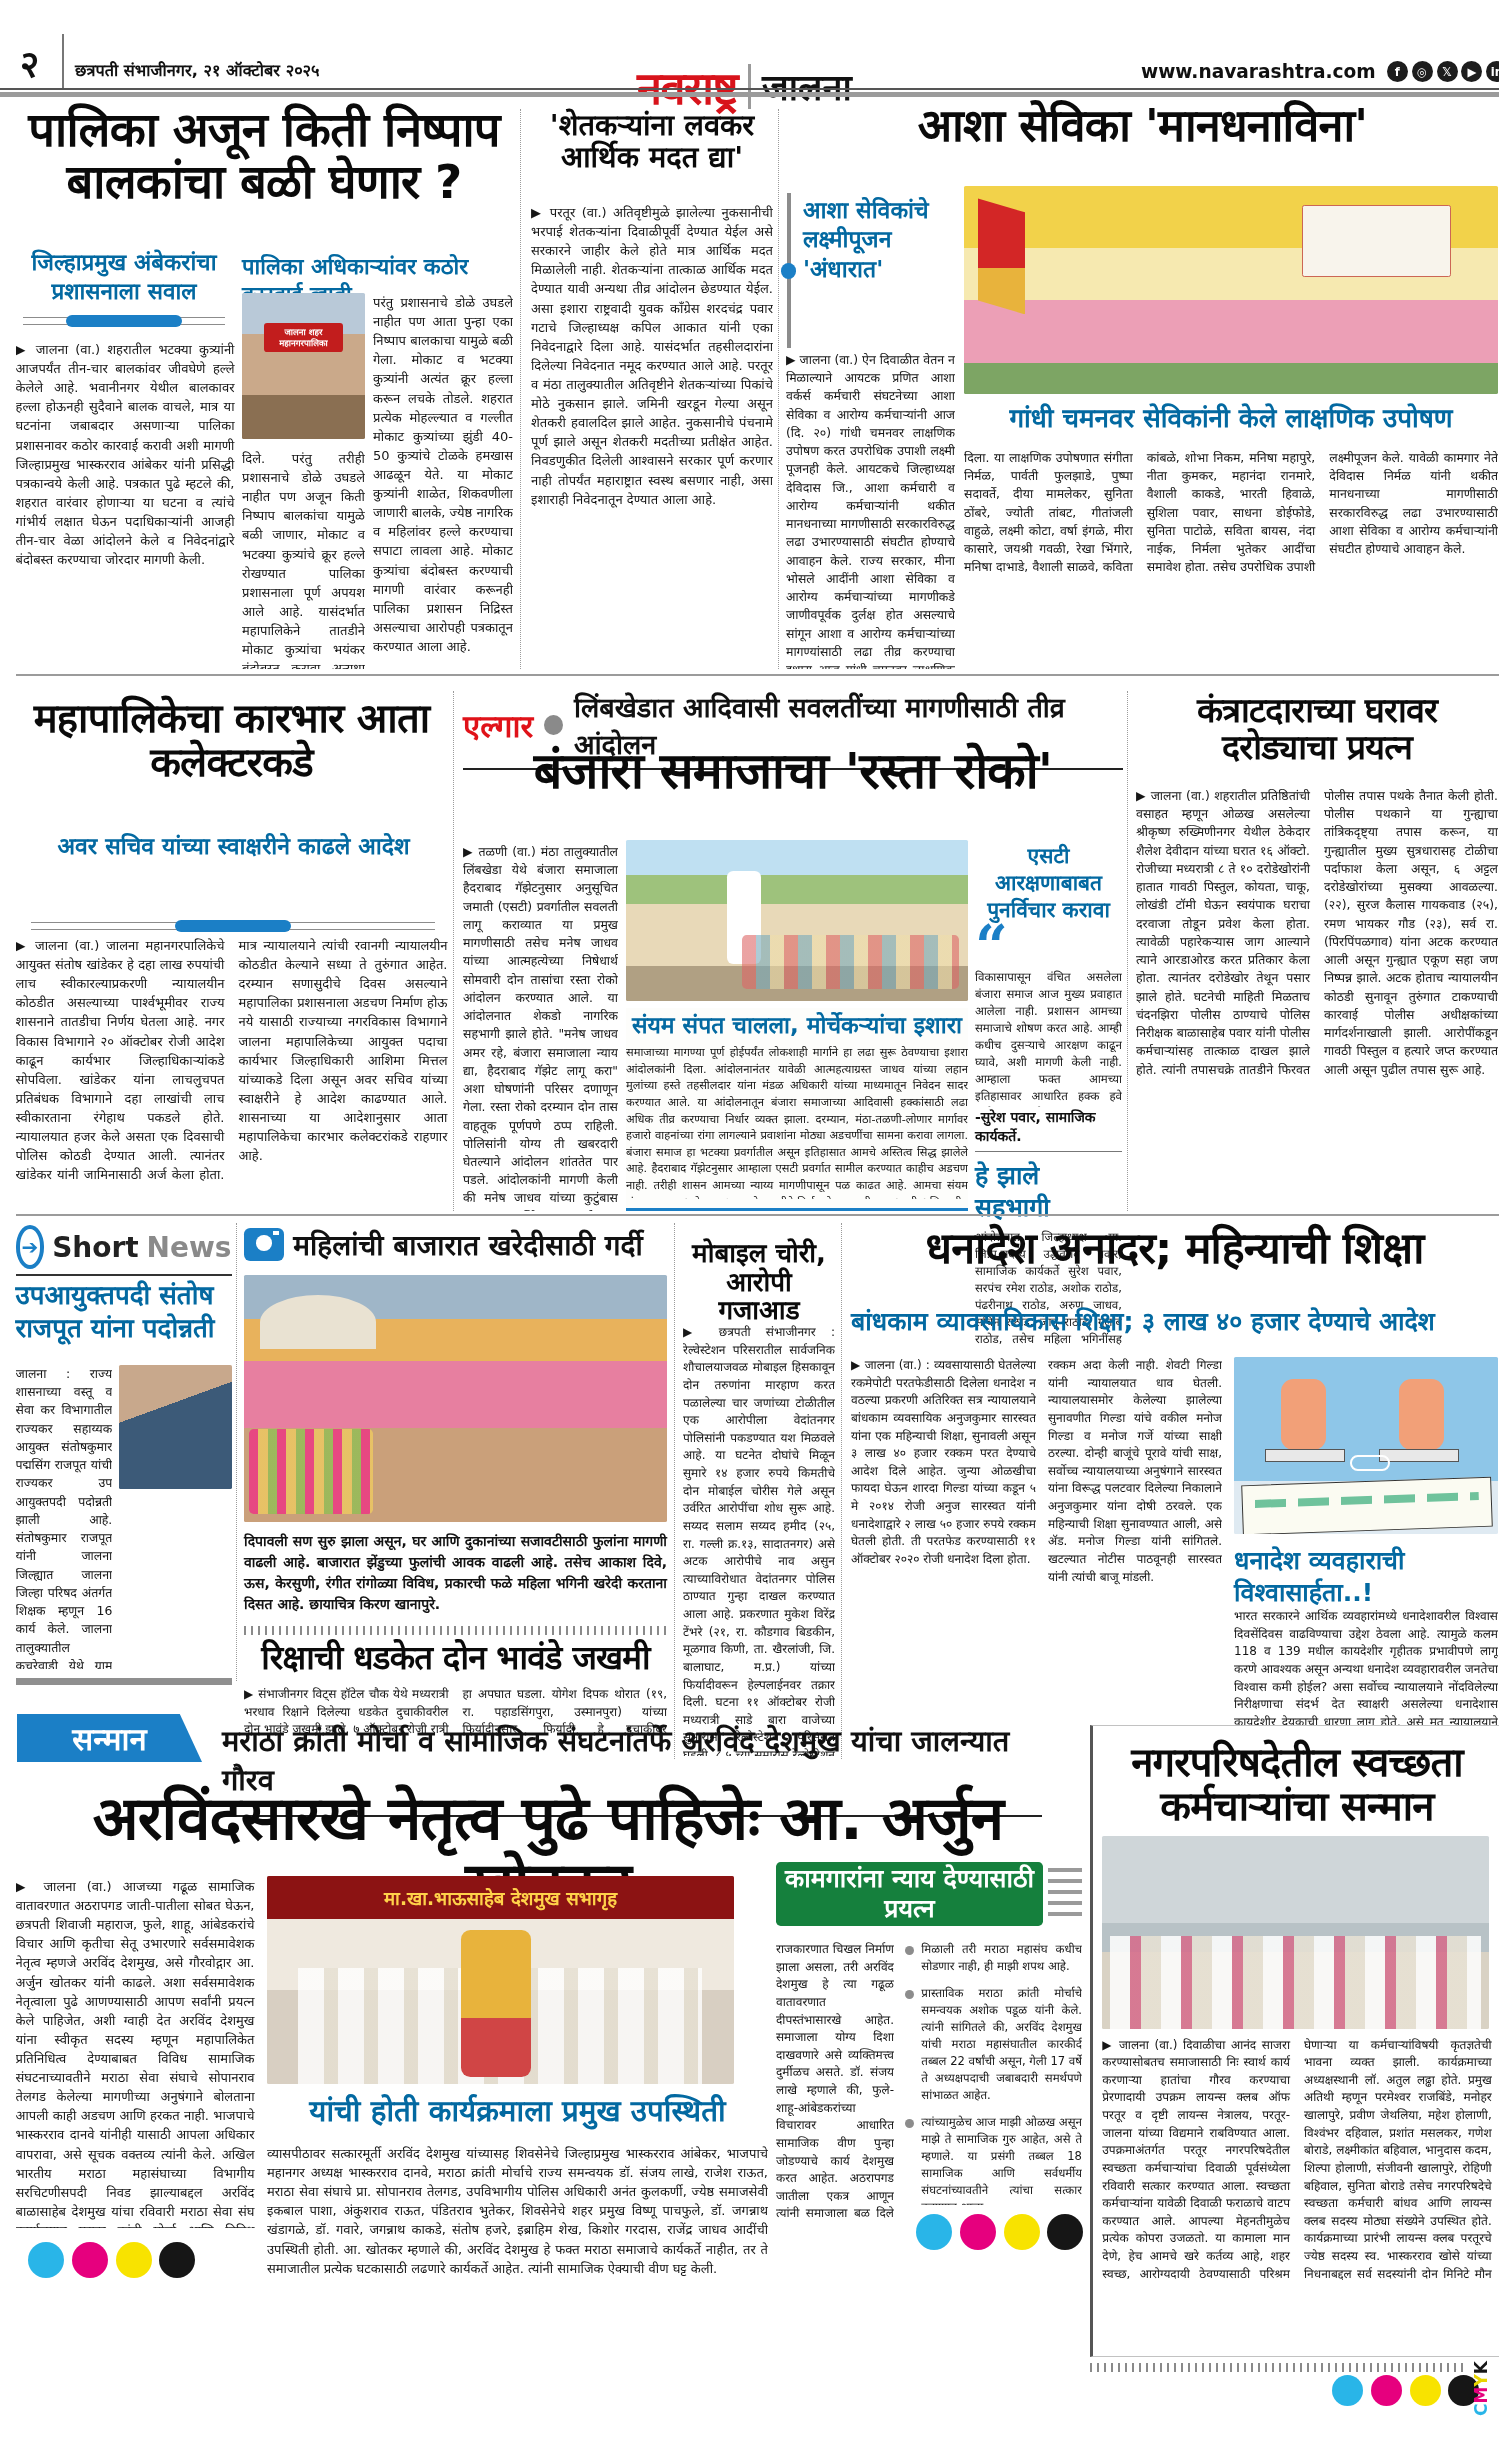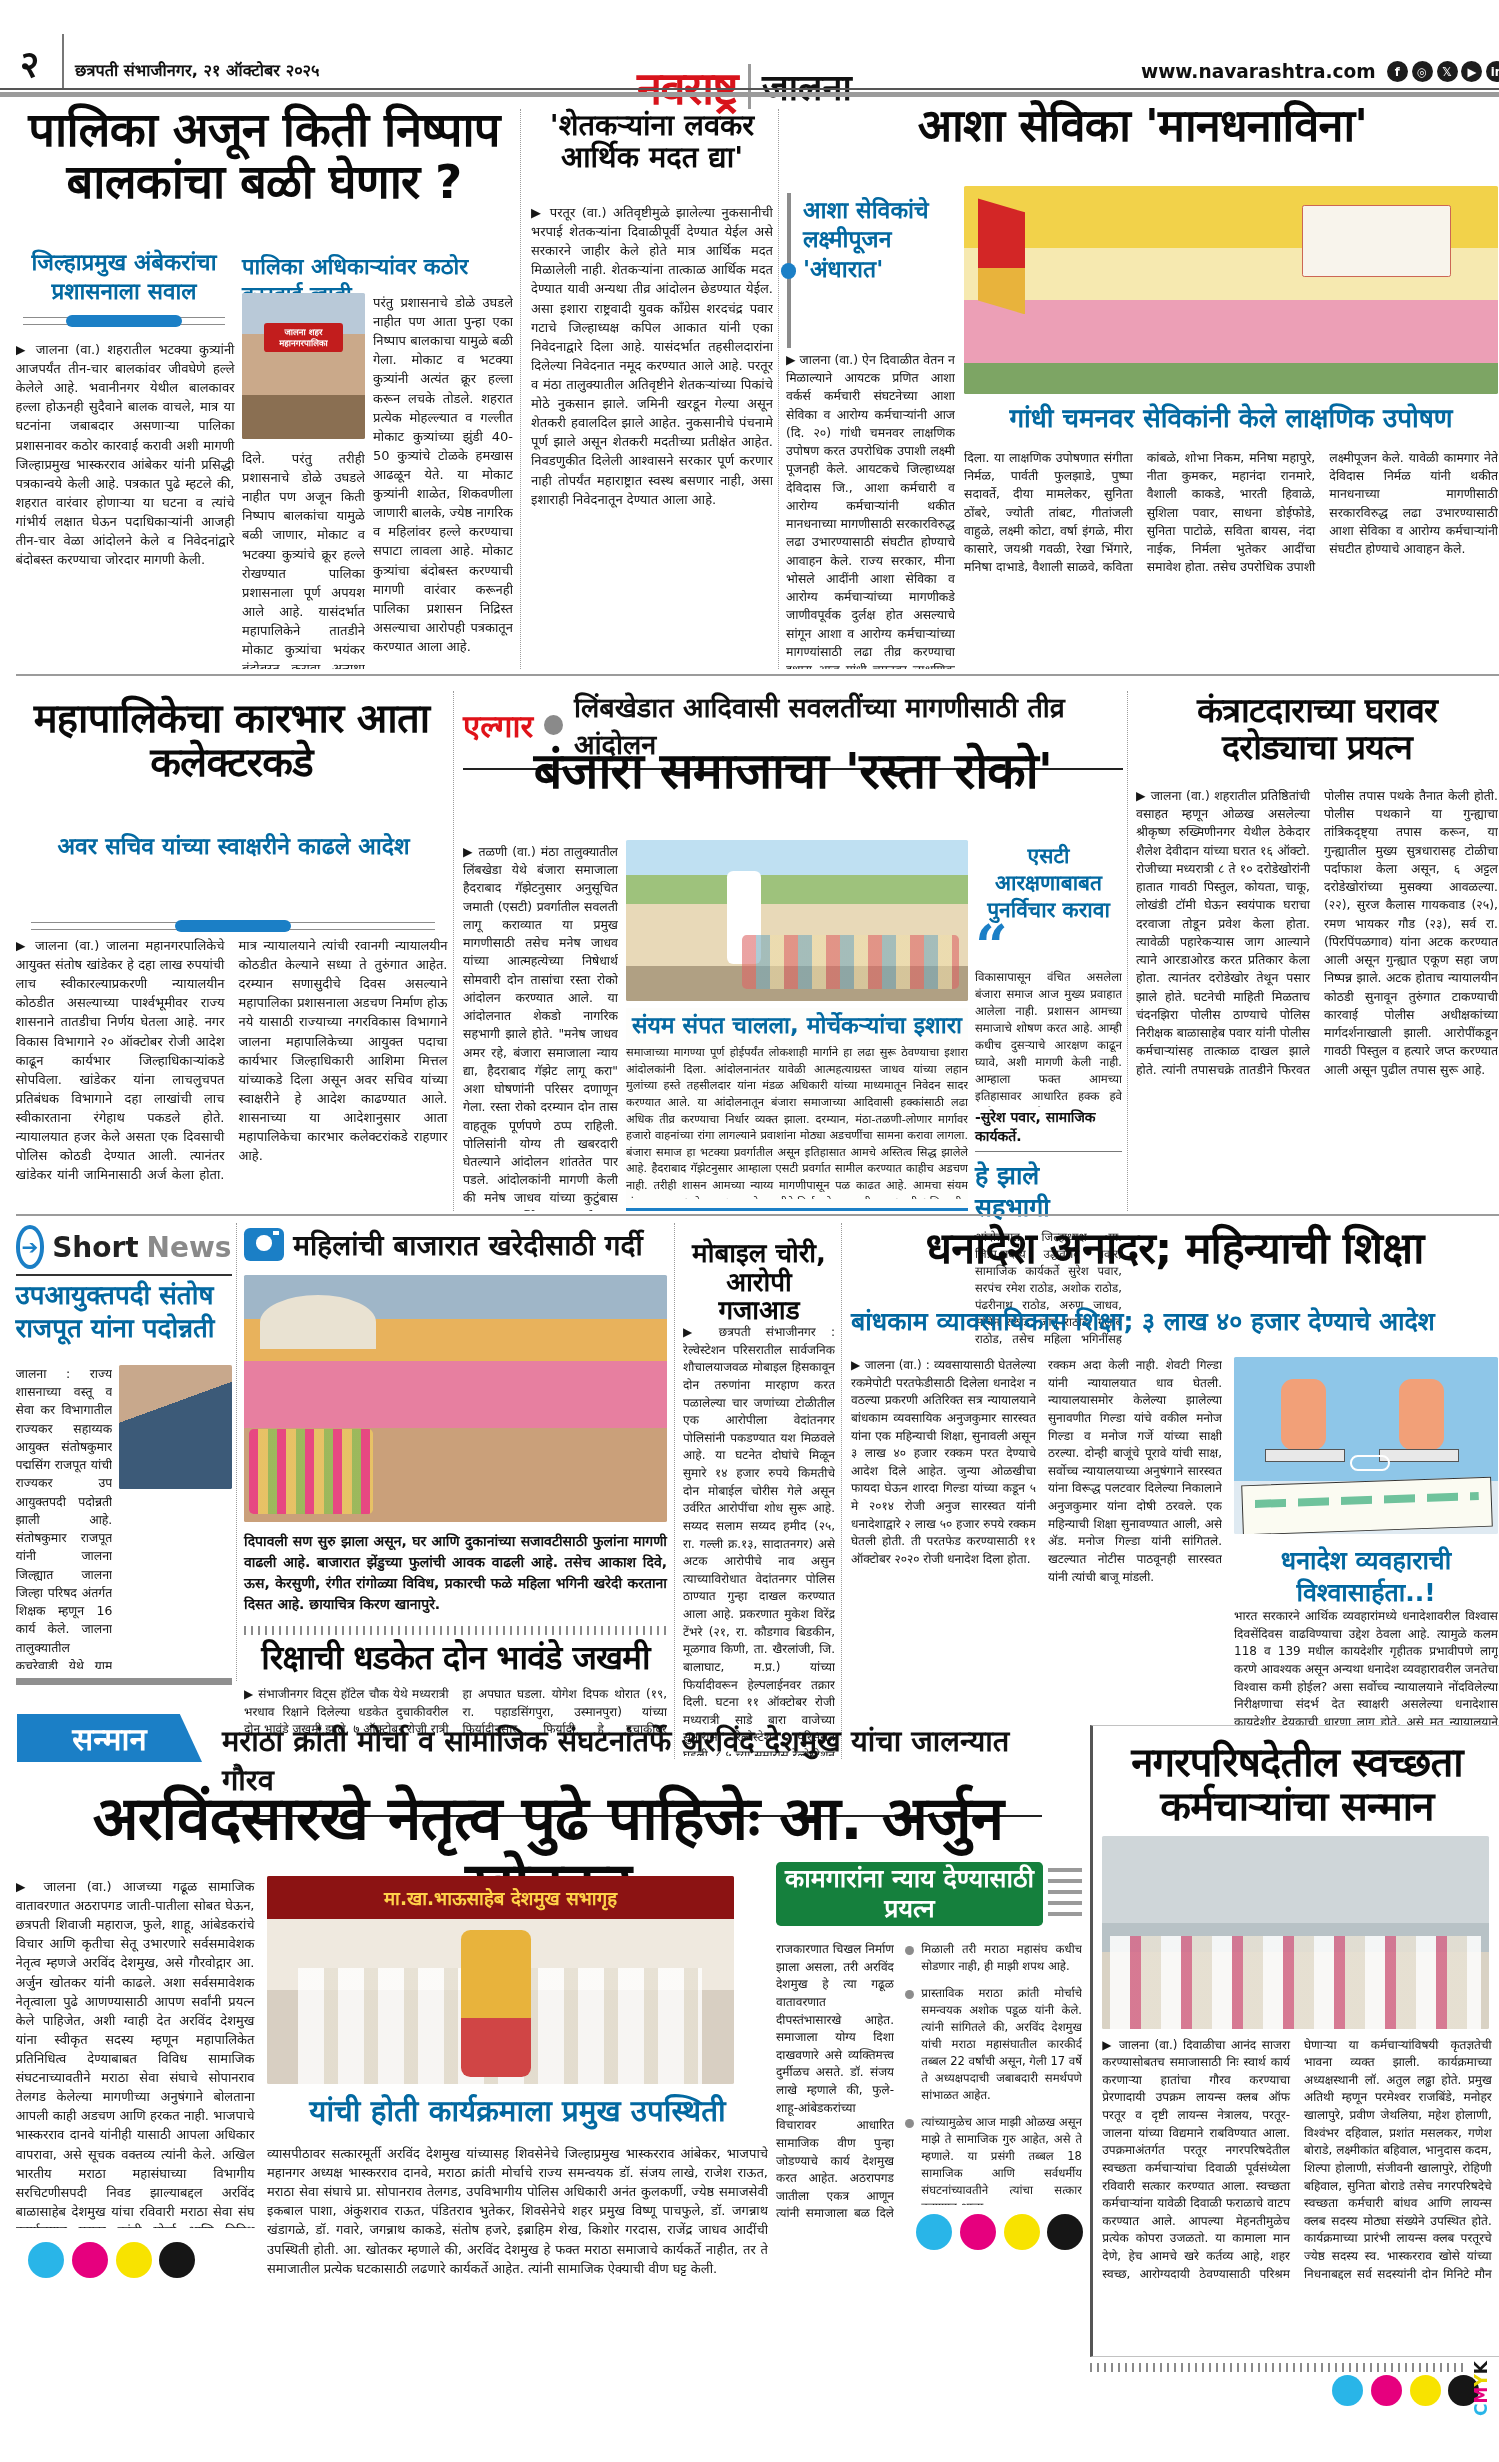--- a/index.html
+++ b/index.html
@@ -179,21 +179,21 @@
   <div class="abs ph" style="left:1234px;top:1357px;width:264px;height:177px;background:linear-gradient(180deg,#8ec6e8 0 70%,#dfeaf2 70% 100%);">
     <span style="position:absolute;left:47px;top:22px;width:45px;height:71px;background:#f2a078;border-radius:12.4px;display:block;"></span>
     <span style="position:absolute;right:54px;top:22px;width:45px;height:71px;background:#f2a078;border-radius:12.4px;display:block;"></span>
     <span style="position:absolute;left:31px;top:92px;width:78px;height:11px;background:#e8e8e8;border:1.6px solid #555;display:block;"></span>
     <span style="position:absolute;right:39px;top:92px;width:78px;height:11px;background:#e8e8e8;border:1.6px solid #555;display:block;"></span>
     <span style="position:absolute;left:116px;top:98px;width:36px;height:12.4px;border:2.3px solid #fff;border-radius:7.8px;display:block;"></span>
     <span style="position:absolute;left:7.8px;bottom:3.1px;width:248px;height:48px;background:#fbfbf2;border:1.6px solid #333;transform:rotate(-2deg);display:block;">
       <span style="display:block;margin:14px 12.4px 0;height:7.8px;background:repeating-linear-gradient(90deg,#3a7 0 31px,transparent 31px 43px);opacity:.7;"></span>
     </span>
   </div>
-  <div class="abs sub" style="left:1234px;top:1545px;width:264px;font-size:25px;text-align:center;">धनादेश व्यवहाराची विश्वासार्हता..!</div>
+  <div class="abs sub" style="left:1234px;top:1545px;width:264px;font-size:25px;text-align:left;">धनादेश व्यवहाराची विश्वासार्हता..!</div>
   <div class="abs body" style="left:1234px;top:1608px;width:264px;height:147px;font-size:12px;">भारत सरकारने आर्थिक व्यवहारांमध्ये धनादेशावरील विश्वास दिवसेंदिवस वाढविण्याचा उद्देश ठेवला आहे. त्यामुळे कलम 118 व 139 मधील कायदेशीर गृहीतक प्रभावीपणे लागू करणे आवश्यक असून अन्यथा धनादेश व्यवहारावरील जनतेचा विश्वास कमी होईल? असा सर्वोच्च न्यायालयाने नोंदविलेल्या निरीक्षणाचा संदर्भ देत स्वाक्षरी असलेल्या धनादेशास कायदेशीर देयकाची धारणा लागू होते. असे मत न्यायालयाने नोंदविले. दरम्यान या निकालामुळे आर्थिक शिस्त, पारदर्शकता आणि धनादेश व्यवहारावरील नागरिकांचा विश्वास दृढ होईल. असे मनोज गिल्डा यांनी सांगितले</div>
 
   <div class="abs banner-badge" style="left:17px;top:1714px;width:185px;height:48px;font-size:31px;">सन्मान</div>
   <div class="abs" style="left:222px;top:1720px;width:820px;font-size:29px;font-weight:bold;border-bottom:2.3px solid #222;padding-bottom:17px;">मराठा क्रांती मोर्चा व सामाजिक संघटनांतर्फे अरविंद देशमुख यांचा जालन्यात गौरव</div>
   <div class="abs hl" style="left:15.5px;top:1785px;width:1065px;font-size:60px;">अरविंदसारखे नेतृत्व पुढे पाहिजेः आ. अर्जुन खोतकर</div>
 
   <div class="abs body" style="left:15.5px;top:1877px;width:239px;height:351px;">▶ जालना (वा.) आजच्या गढूळ सामाजिक वातावरणात अठरापगड जाती-पातीला सोबत घेऊन, छत्रपती शिवाजी महाराज, फुले, शाहू, आंबेडकरांचे विचार आणि कृतीचा सेतू उभारणारे सर्वसमावेशक नेतृत्व म्हणजे अरविंद देशमुख, असे गौरवोद्गार आ. अर्जुन खोतकर यांनी काढले. अशा सर्वसमावेशक नेतृत्वाला पुढे आणण्यासाठी आपण सर्वांनी प्रयत्न केले पाहिजेत, अशी ग्वाही देत अरविंद देशमुख यांना स्वीकृत सदस्य म्हणून महापालिकेत प्रतिनिधित्व देण्याबाबत विविध सामाजिक संघटनाच्यावतीने मराठा सेवा संघाचे सोपानराव तेलगड केलेल्या मागणीच्या अनुषंगाने बोलताना आपली काही अडचण आणि हरकत नाही. भाजपाचे भास्करराव दानवे यांनीही यासाठी आपला अधिकार वापरावा, असे सूचक वक्तव्य त्यांनी केले. अखिल भारतीय मराठा महासंघाच्या विभागीय सरचिटणीसपदी निवड झाल्याबद्दल अरविंद बाळासाहेब देशमुख यांचा रविवारी मराठा सेवा संघ कार्यालयात मराठा क्रांती मोर्चा आणि विविध सामाजिक संघटनांच्यावतीने आयोजित सत्कार समारंभात आ. खोतकर बोलत होते.</div>
   <div class="abs cmyk" style="left:28px;top:2242px;"><span class="c-c"></span><span class="c-m"></span><span class="c-y"></span><span class="c-k"></span></div>
 
   <div class="abs ph" style="left:267px;top:1876px;width:467px;height:208px;background:linear-gradient(180deg,#efe9df 0 55%,#d8cfc2 55% 100%);">

